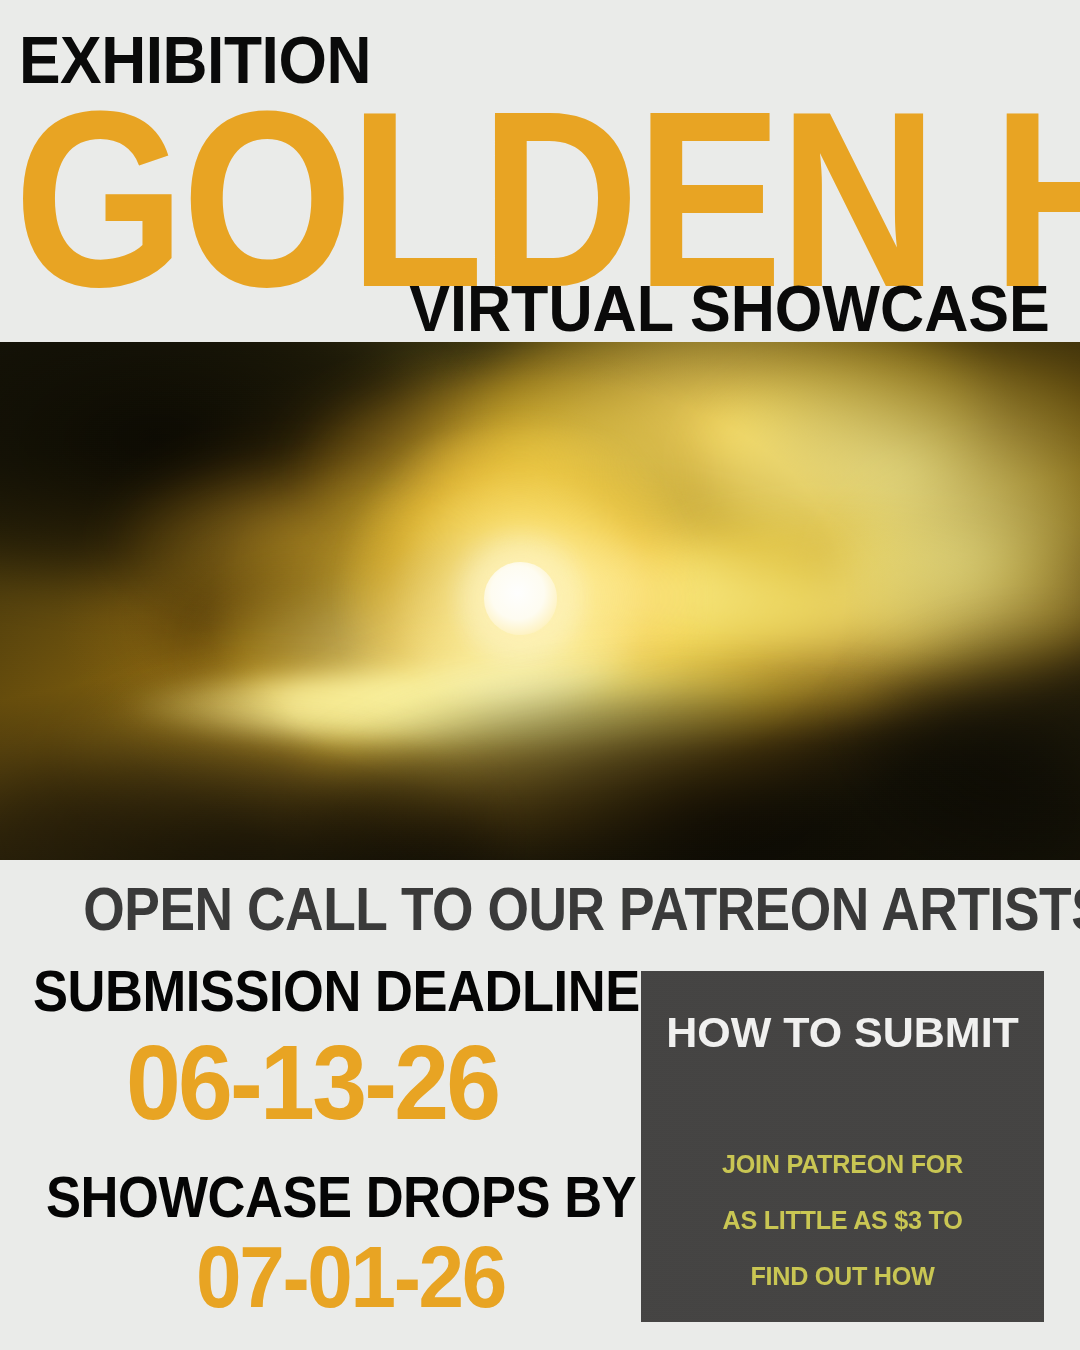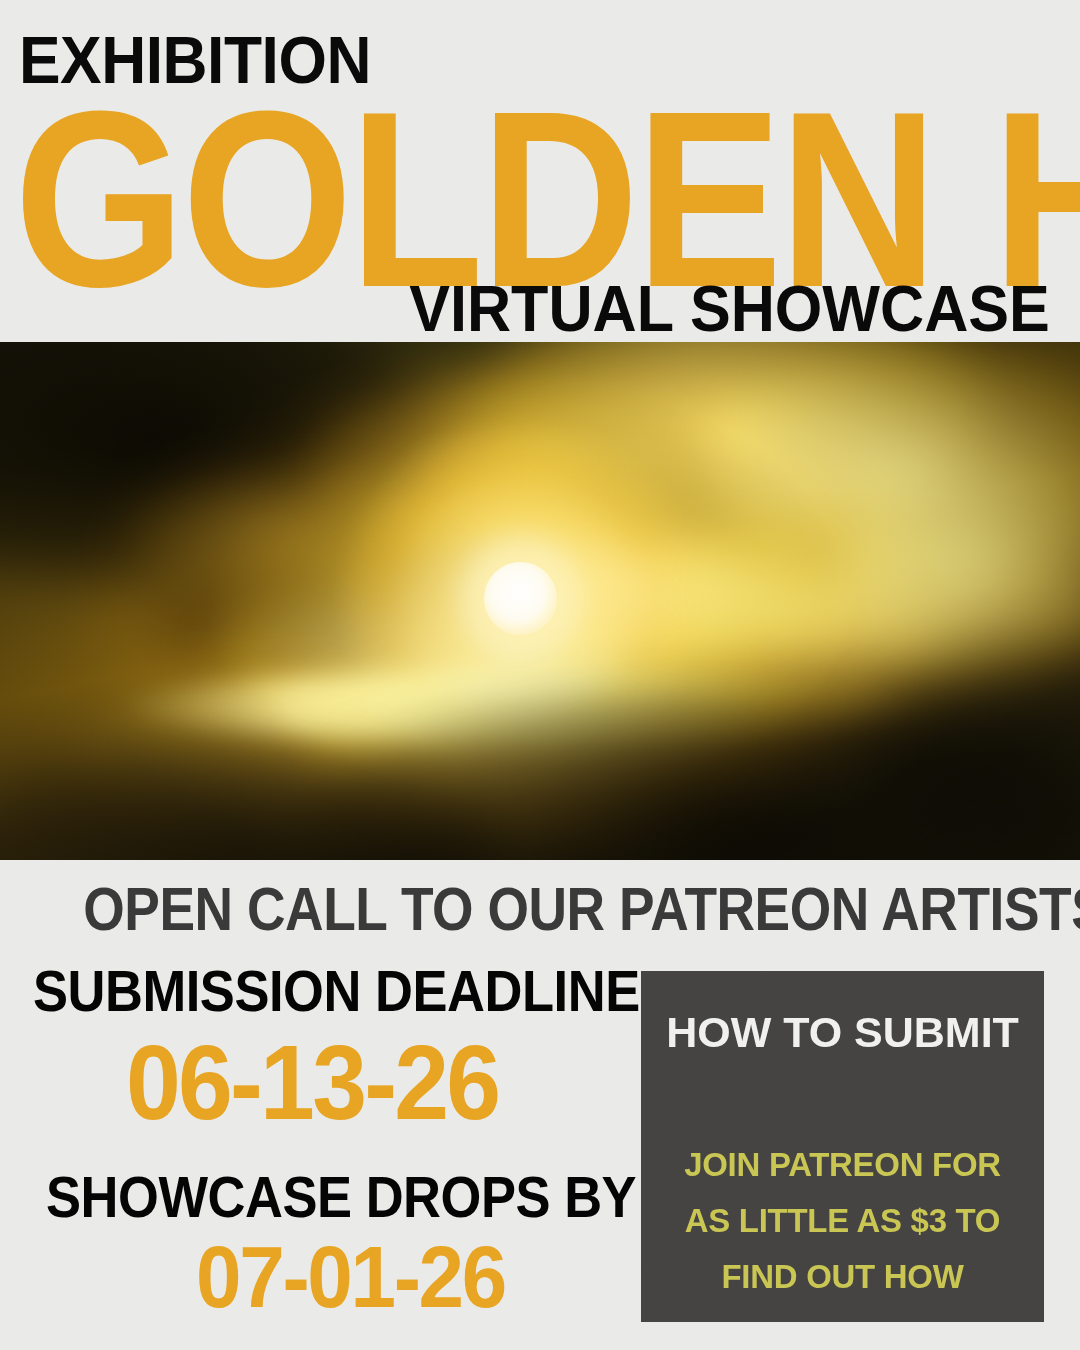--- a/index.html
+++ b/index.html
@@ -265,21 +265,21 @@
     letter-spacing: 0px;
     color: #f0f0ef;
   }
   .panel-body {
     position: absolute;
     left: 16px; right: 16px;
     top: 165px;
     text-align: center;
     font-family: "Liberation Sans", sans-serif;
     font-weight: 700;
-    font-size: 34px;
+    font-size: 26px;
     line-height: 56px;
     letter-spacing: -0.3px;
     color: #c9c653;
   }
   .panel-body span { display: block; transform: scaleX(0.97); }
 </style>
 </head>
 <body>
 
 <div class="poster">

